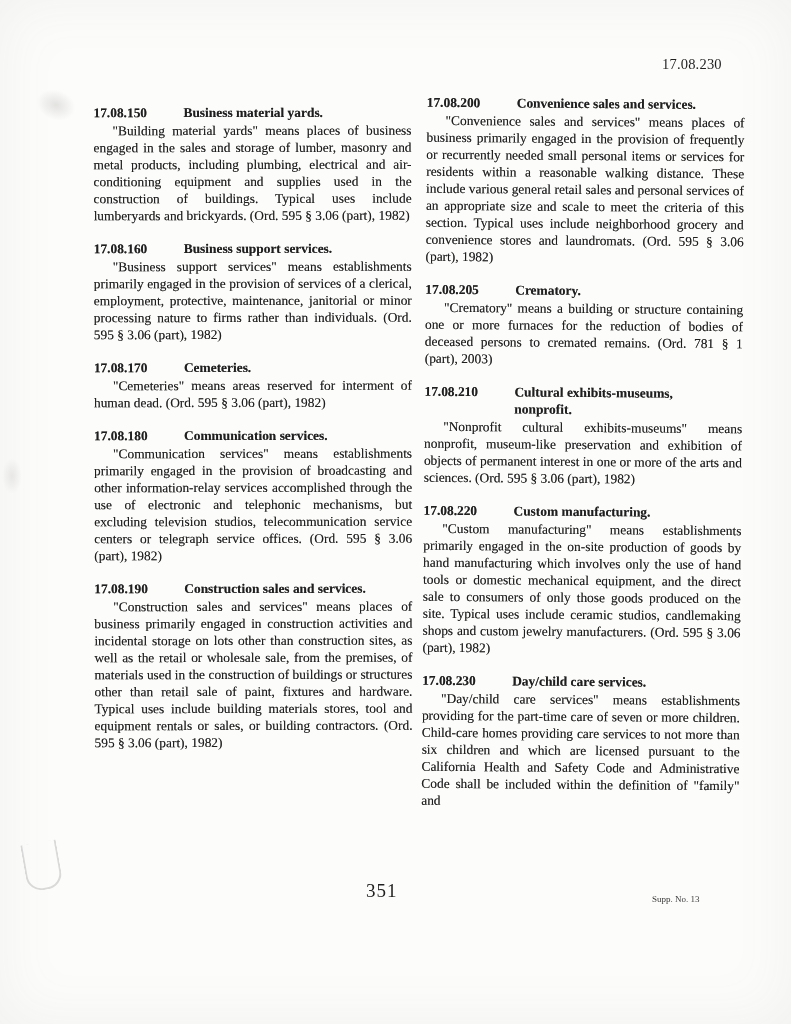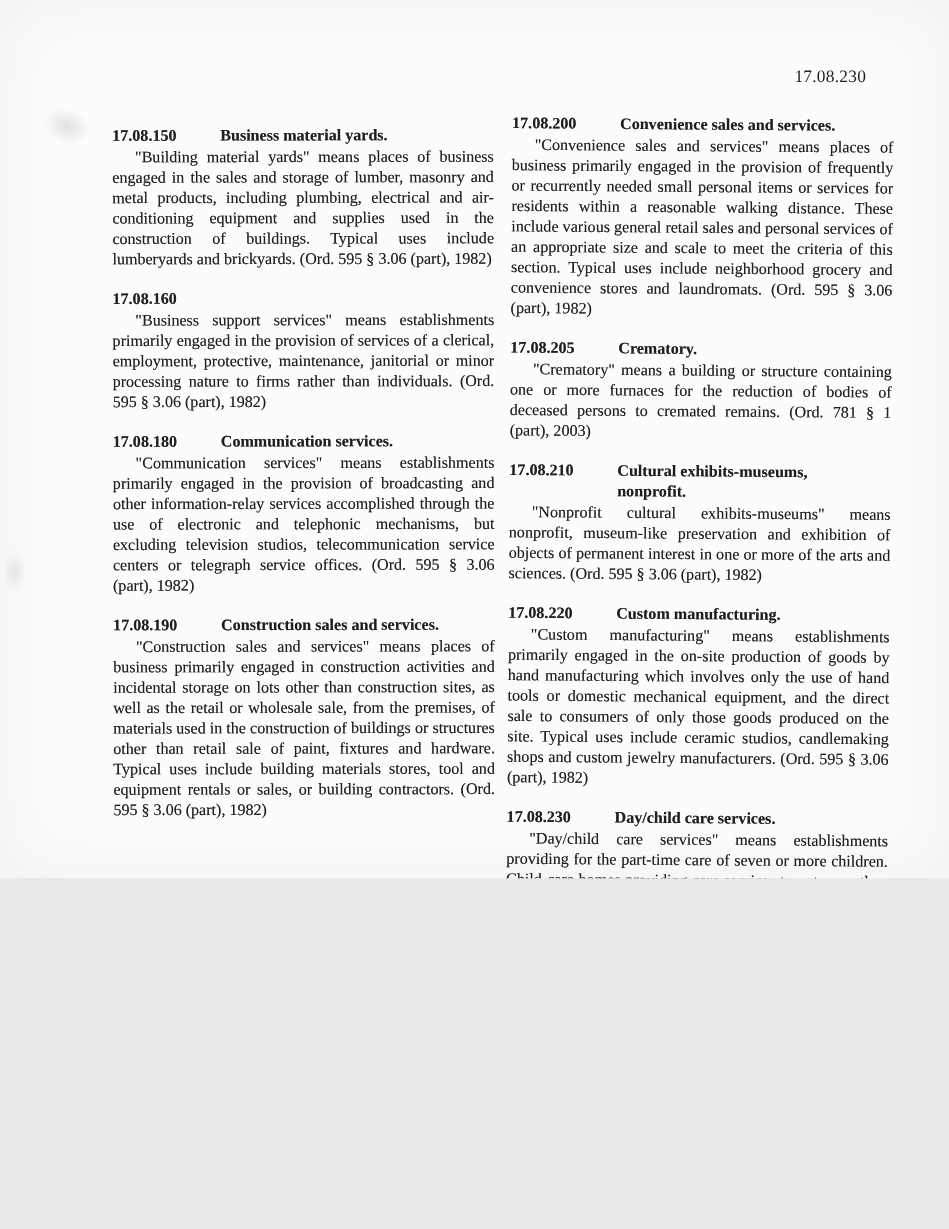--- a/index.html
+++ b/index.html
@@ -1,18 +1,18 @@
 <!DOCTYPE html>
 <html><head>
 <meta charset="utf-8">
 <style>
   html,body { margin:0; padding:0; background:#e8e8e6; }
   .page {
     position:relative;
-    width:791px; height:732px;
+    width:791px; height:1024px;
     margin:0 auto;
     background:#fcfcfb;
     font-family:"Liberation Serif", serif;
     color:#1f1f1f;
     overflow:hidden;
     box-shadow: inset 0 0 60px rgba(120,120,115,0.08);
   }
   .header-num {
     position:absolute; top:56px; left:662px;
     font-size:14.5px; letter-spacing:0.2px;
@@ -78,24 +78,32 @@
       <div class="heading">
         <span class="num">17.08.150</span>
         <span class="title-wrap"><span>Business material yards.</span><span class="title2"></span></span>
       </div>
       <p class="body-text">"Building material yards" means places of business engaged in the sales and storage of lumber, masonry and metal products, including plumbing, electrical and air-conditioning equipment and supplies used in the construction of buildings. Typical uses include lumberyards and brickyards. (Ord. 595 § 3.06 (part), 1982)</p>
     </div>
 
     <div class="section">
       <div class="heading">
         <span class="num">17.08.160</span>
+        <span class="title-wrap"><span>Business support services.</span><span class="title2"></span></span>
       </div>
       <p class="body-text">"Business support services" means establishments primarily engaged in the provision of services of a clerical, employment, protective, maintenance, janitorial or minor processing nature to firms rather than individuals. (Ord. 595 § 3.06 (part), 1982)</p>
     </div>
 
+    <div class="section">
+      <div class="heading">
+        <span class="num">17.08.170</span>
+        <span class="title-wrap"><span>Cemeteries.</span><span class="title2"></span></span>
+      </div>
+      <p class="body-text">"Cemeteries" means areas reserved for interment of human dead. (Ord. 595 § 3.06 (part), 1982)</p>
+    </div>
 
     <div class="section">
       <div class="heading">
         <span class="num">17.08.180</span>
         <span class="title-wrap"><span>Communication services.</span><span class="title2"></span></span>
       </div>
       <p class="body-text">"Communication services" means establishments primarily engaged in the provision of broadcasting and other information-relay services accomplished through the use of electronic and telephonic mechanisms, but excluding television studios, telecommunication service centers or telegraph service offices. (Ord. 595 § 3.06 (part), 1982)</p>
     </div>
 
     <div class="section">

